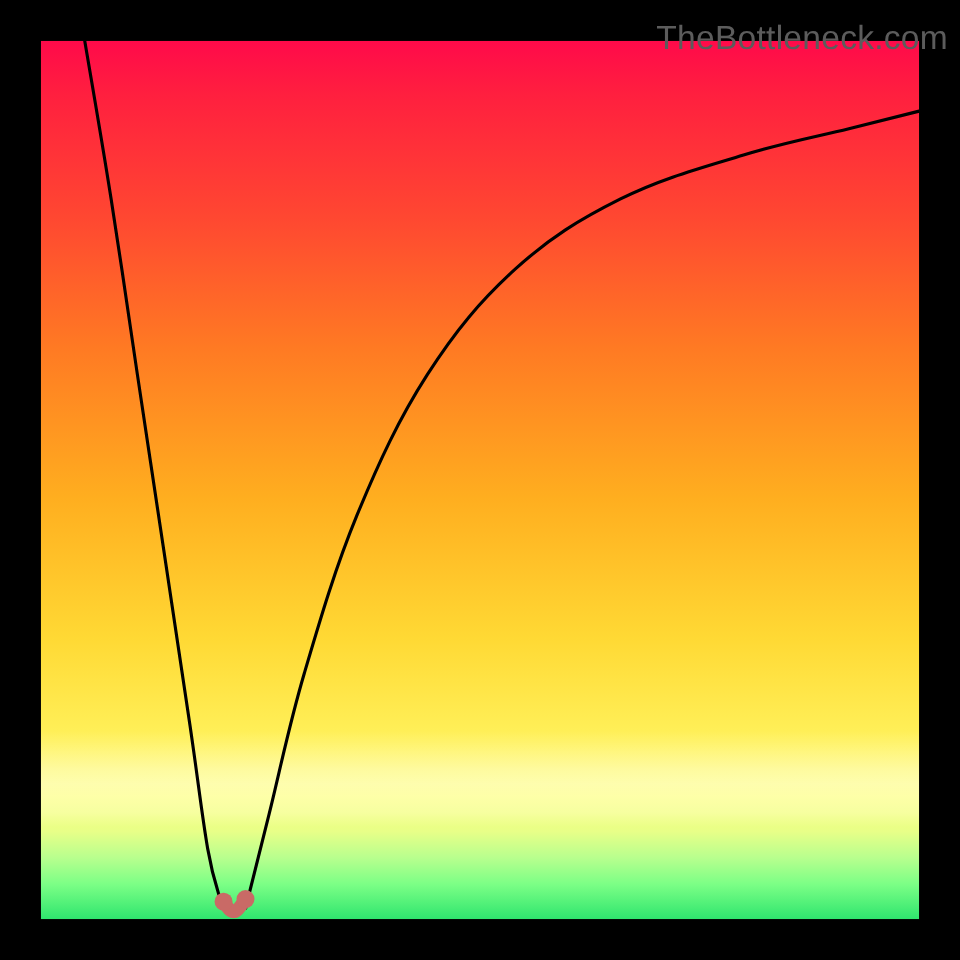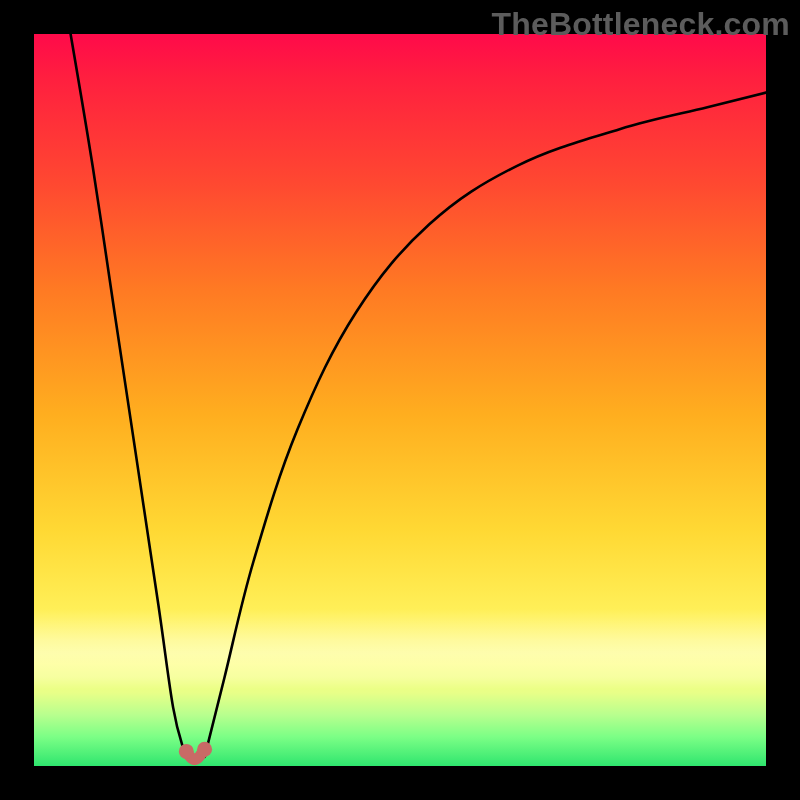--- a/index.html
+++ b/index.html
@@ -57,26 +57,26 @@
       rgba(255,255,255,0.42) 55%,
       rgba(255,255,255,0.25) 85%,
       rgba(255,255,255,0) 100%);
   }
   svg.curves {
     position: absolute;
     inset: 0;
   }
   .attribution {
     position: absolute;
-    top: 6px;
+    top: 16px;
     right: 10px;
     color: #5c5c5c;
-    font-size: 32px;
+    font-size: 28px;
     letter-spacing: 0.2px;
-    font-weight: 700;
+    font-weight: 400;
   }
 </style>
 </head>
 <body>
 
 <div class="frame">
   <div class="plot-area">
     <div class="gradient"></div>
     <div class="whitish-band"></div>
     <svg class="curves" viewBox="0 0 732 732" preserveAspectRatio="none">

